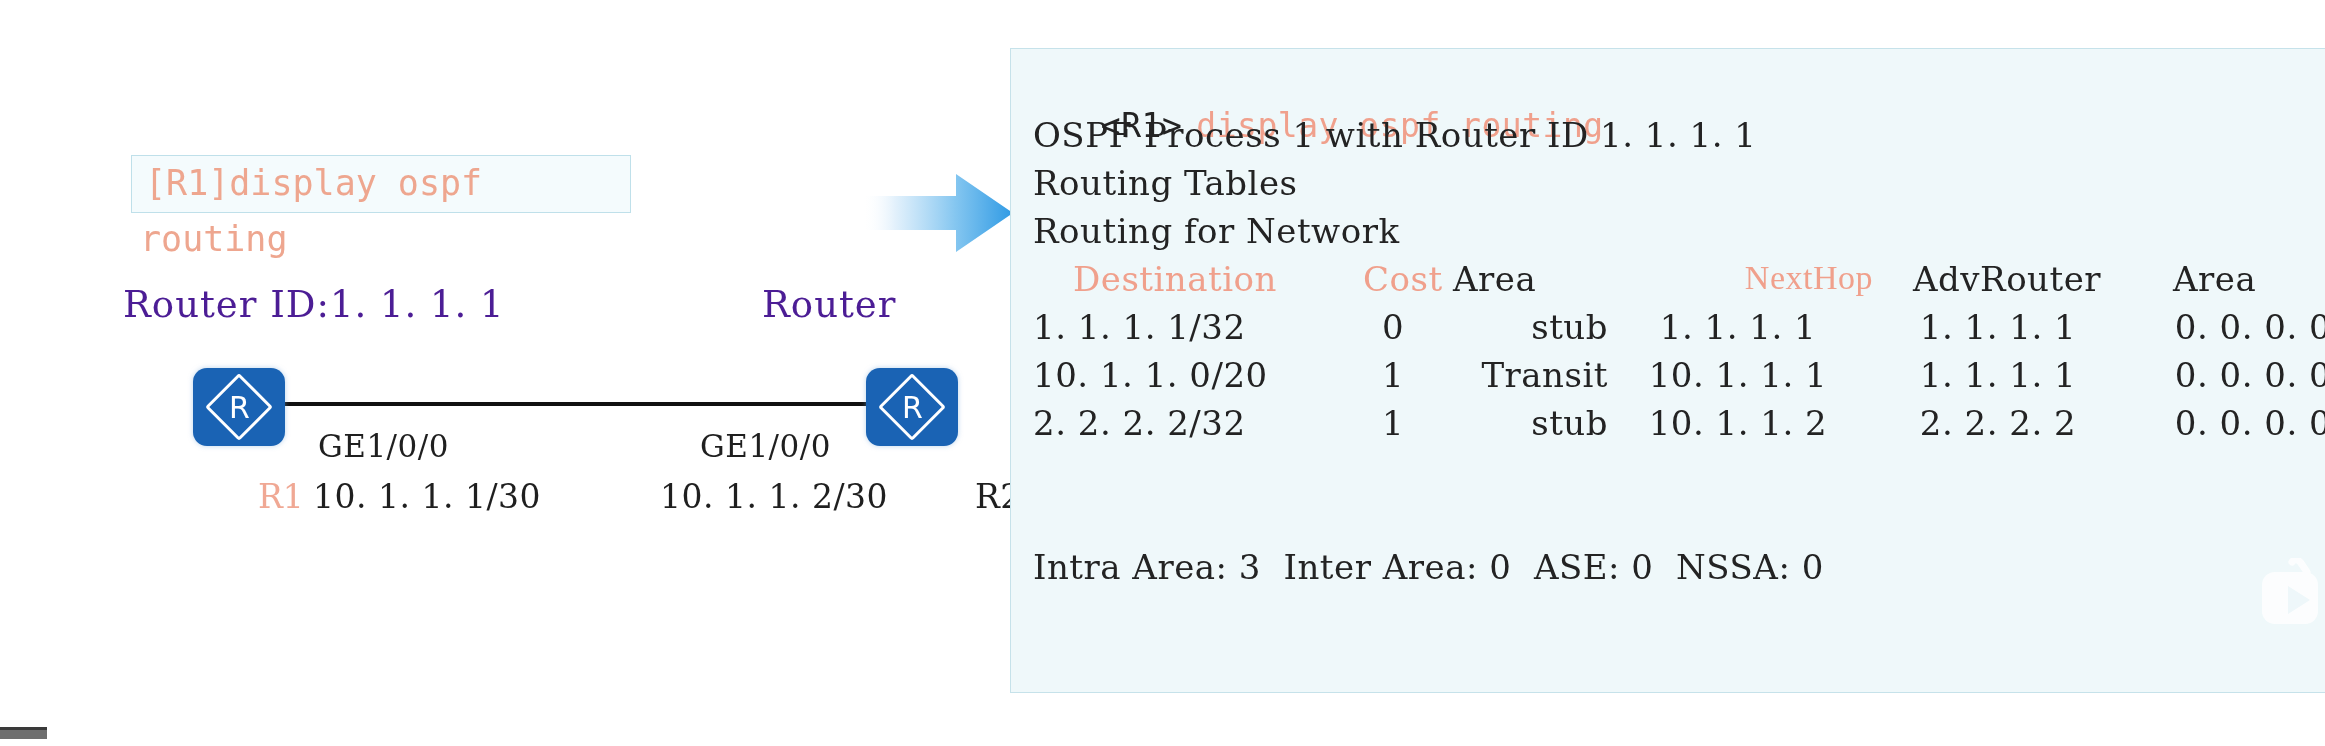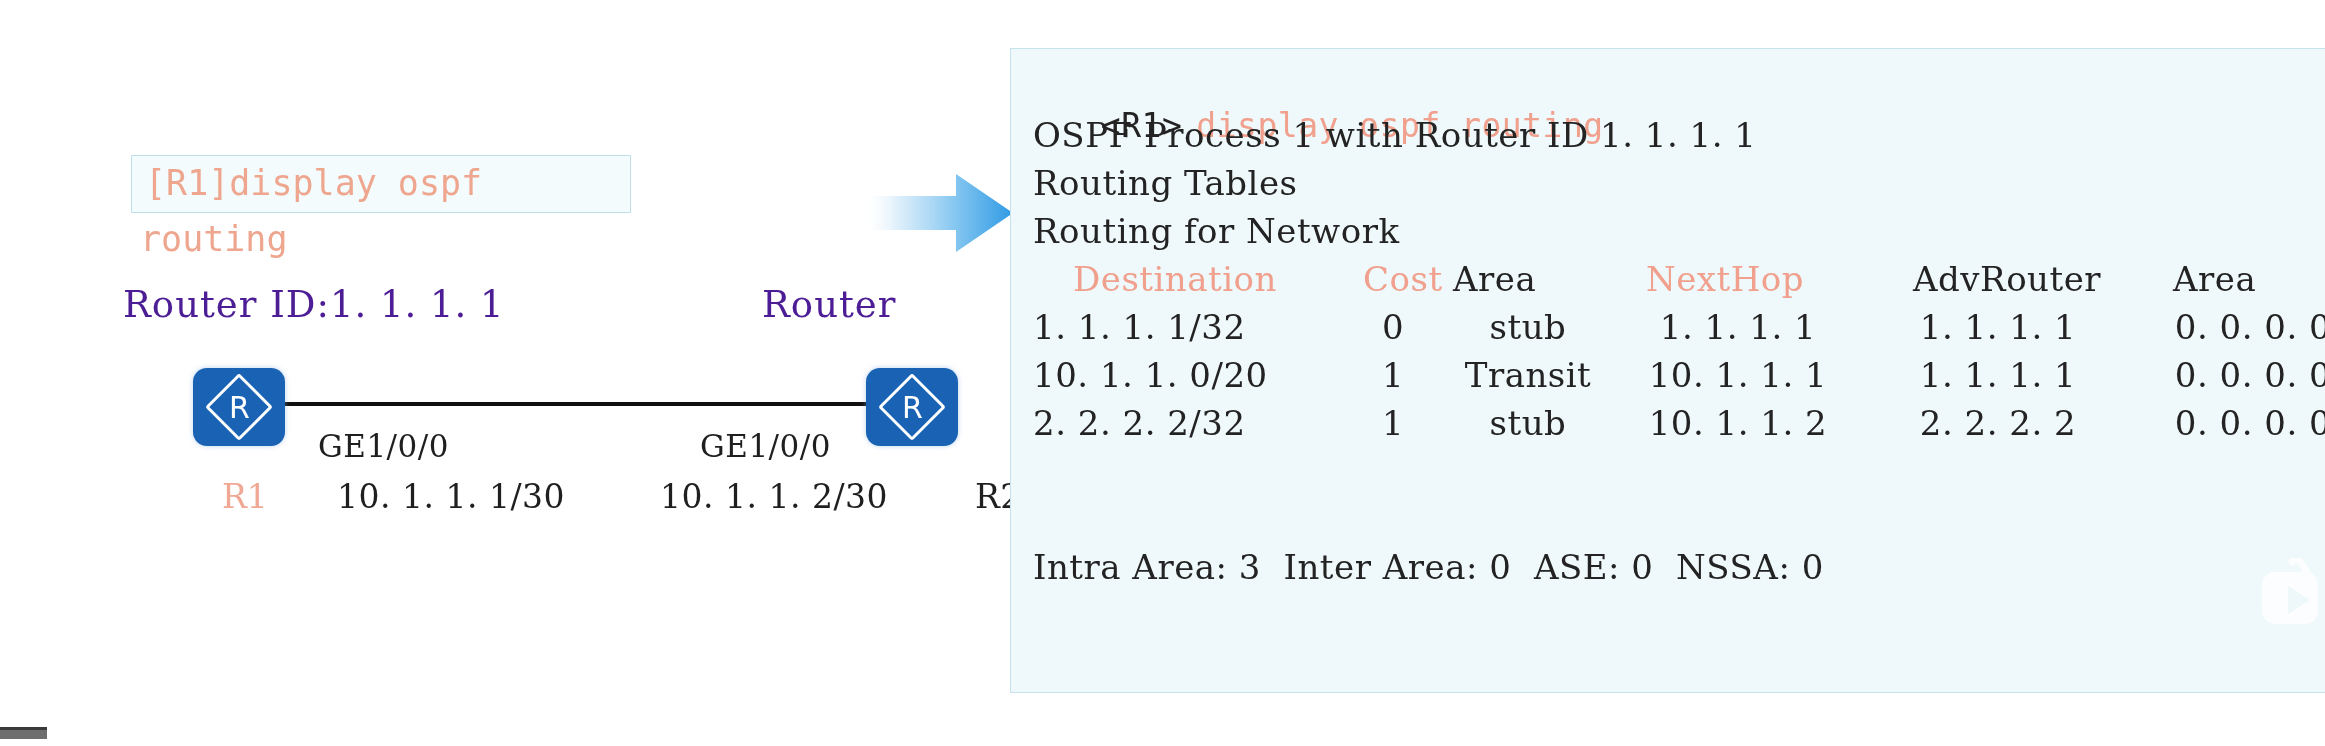--- a/index.html
+++ b/index.html
@@ -126,23 +126,24 @@
     color: #1f1f1f;
     white-space: nowrap;
     letter-spacing: 0.5px;
   }
   .name-label {
     position: absolute;
     font-family: "DejaVu Serif", "Liberation Serif", serif;
     font-size: 33px;
     color: #f0a894;
     white-space: nowrap;
+    margin-left: 36px;
   }
   #iface-r1 { left: 318px; top: 428px; }
-  #ip-r1    { left: 313px; top: 477px; margin-left: 24px; }
+  #ip-r1    { left: 313px; top: 477px; }
   #name-r1  { left: 222px; top: 477px; }
   #iface-r2 { left: 700px; top: 428px; }
   #ip-r2    { left: 660px; top: 477px; }
   #name-r2  { left: 975px; top: 477px; }
 
   
   .arrow-wrap {
     position: absolute;
     left: 860px;
     top: 172px;
@@ -187,29 +188,29 @@
     color: #232323;
     white-space: nowrap;
     letter-spacing: 0.5px;
   }
   .col {
     position: absolute;
     white-space: nowrap;
   }
   .c-dest { left: 0px; }
   .c-cost { left: 330px; width: 60px; text-align: center; }
-  .c-type { left: 415px; width: 160px; text-align: center; }
+  .c-type { left: 415px; width: 160px; text-align: right; }
   .c-next { left: 595px; width: 220px; text-align: center; }
   .c-adv  { left: 855px; width: 220px; text-align: center; }
   .c-area { left: 1120px; width: 200px; text-align: center; }
 
   .hdr .c-dest { left: 0px; margin-left: 40px; }
   .hdr .c-cost { left: 330px; width: 60px; text-align: left; }
   .hdr .c-type { left: 420px; width: 160px; text-align: left; }
-  .hdr .c-next { left: 582px; width: 220px; text-align: center; }
+  .hdr .c-next { left: 620px; width: 220px; text-align: right; font-family: Liberation Serif, serif; }
   .hdr .c-adv  { left: 880px; width: 220px; text-align: left; }
   .hdr .c-area { left: 1140px; width: 200px; text-align: left; }
 
   
   .watermark {
     position: absolute;
     left: 2258px;
     top: 558px;
     width: 62px;
     height: 78px;

